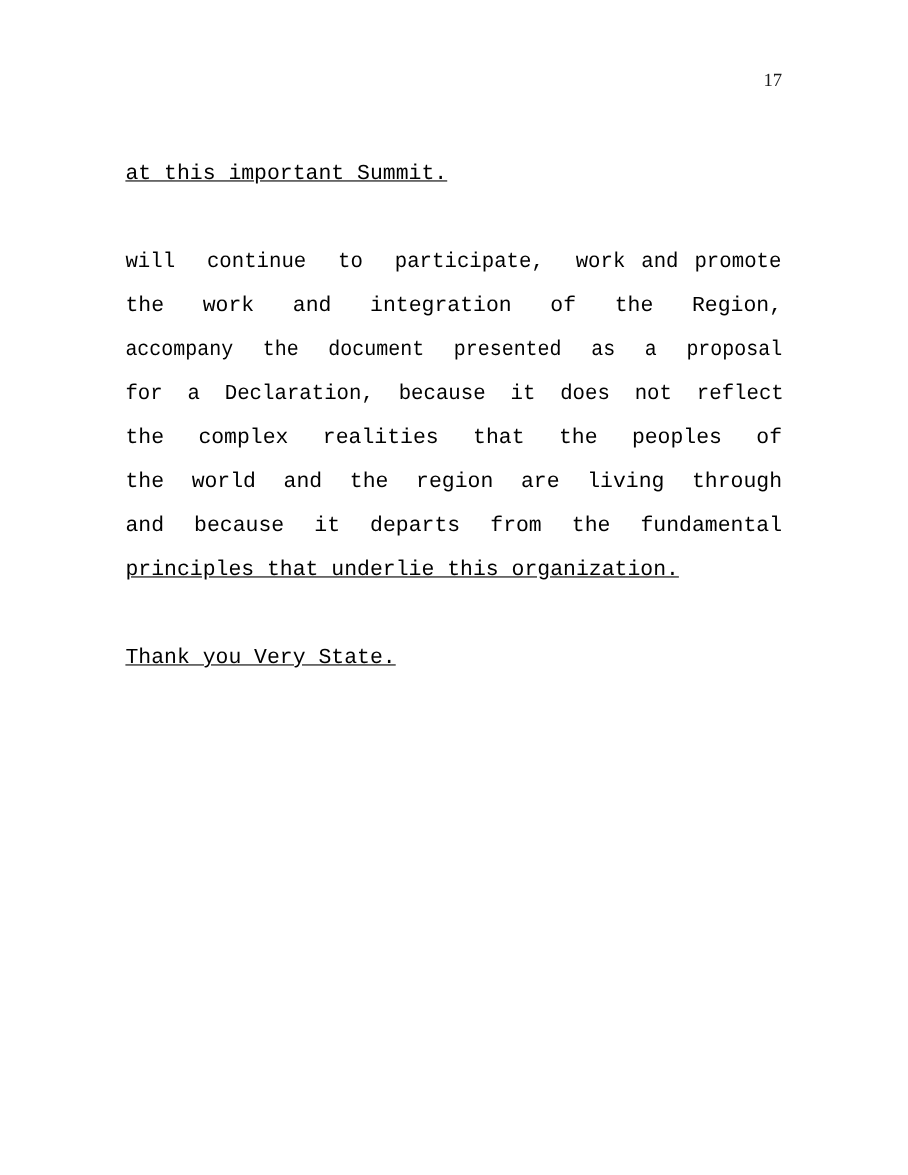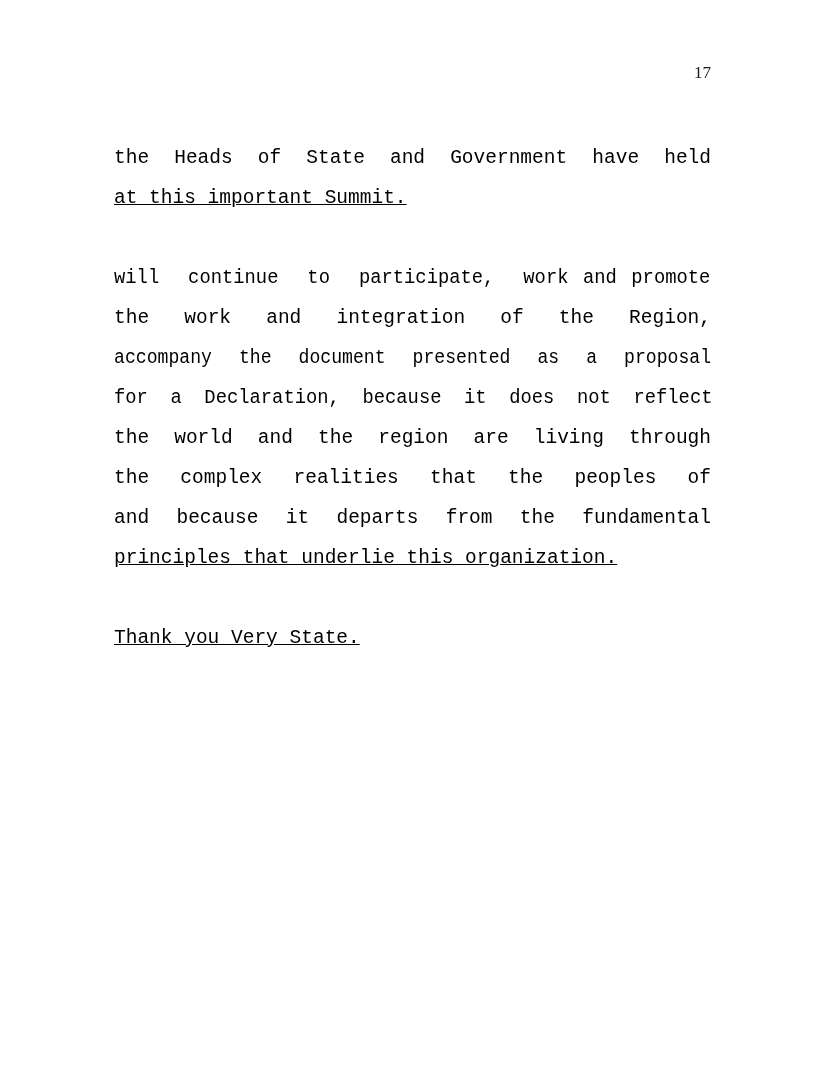--- a/index.html
+++ b/index.html
@@ -83,31 +83,30 @@
 </head>
 <body>
 
 <div id="page">
 
   <div class="page-folio">17</div>
 
   <div class="body-block">
 
     <div class="para">
-      <span class="line">the Heads of State and Government have held</span>
       <span class="line ragged">at this important Summit.</span>
     </div>
 
     <div class="para">
       <span class="line condensed">will  continue  to  participate,  work and promote</span>
       <span class="line">the  work  and  integration  of  the  Region,</span>
       <span class="line condensed-strong">accompany  the  document  presented  as  a  proposal</span>
       <span class="line condensed">for  a  Declaration,  because  it  does  not  reflect</span>
+      <span class="line">the  complex  realities  that  the  peoples  of</span>
       <span class="line">the world and the region are living through</span>
-      <span class="line">the  complex  realities  that  the  peoples  of</span>
       <span class="line">and because it departs from the fundamental</span>
       <span class="line ragged">principles that underlie this organization.</span>
     </div>
 
     <div class="para">
       <span class="line ragged">Thank you Very State.</span>
     </div>
 
   </div>
 </div>

